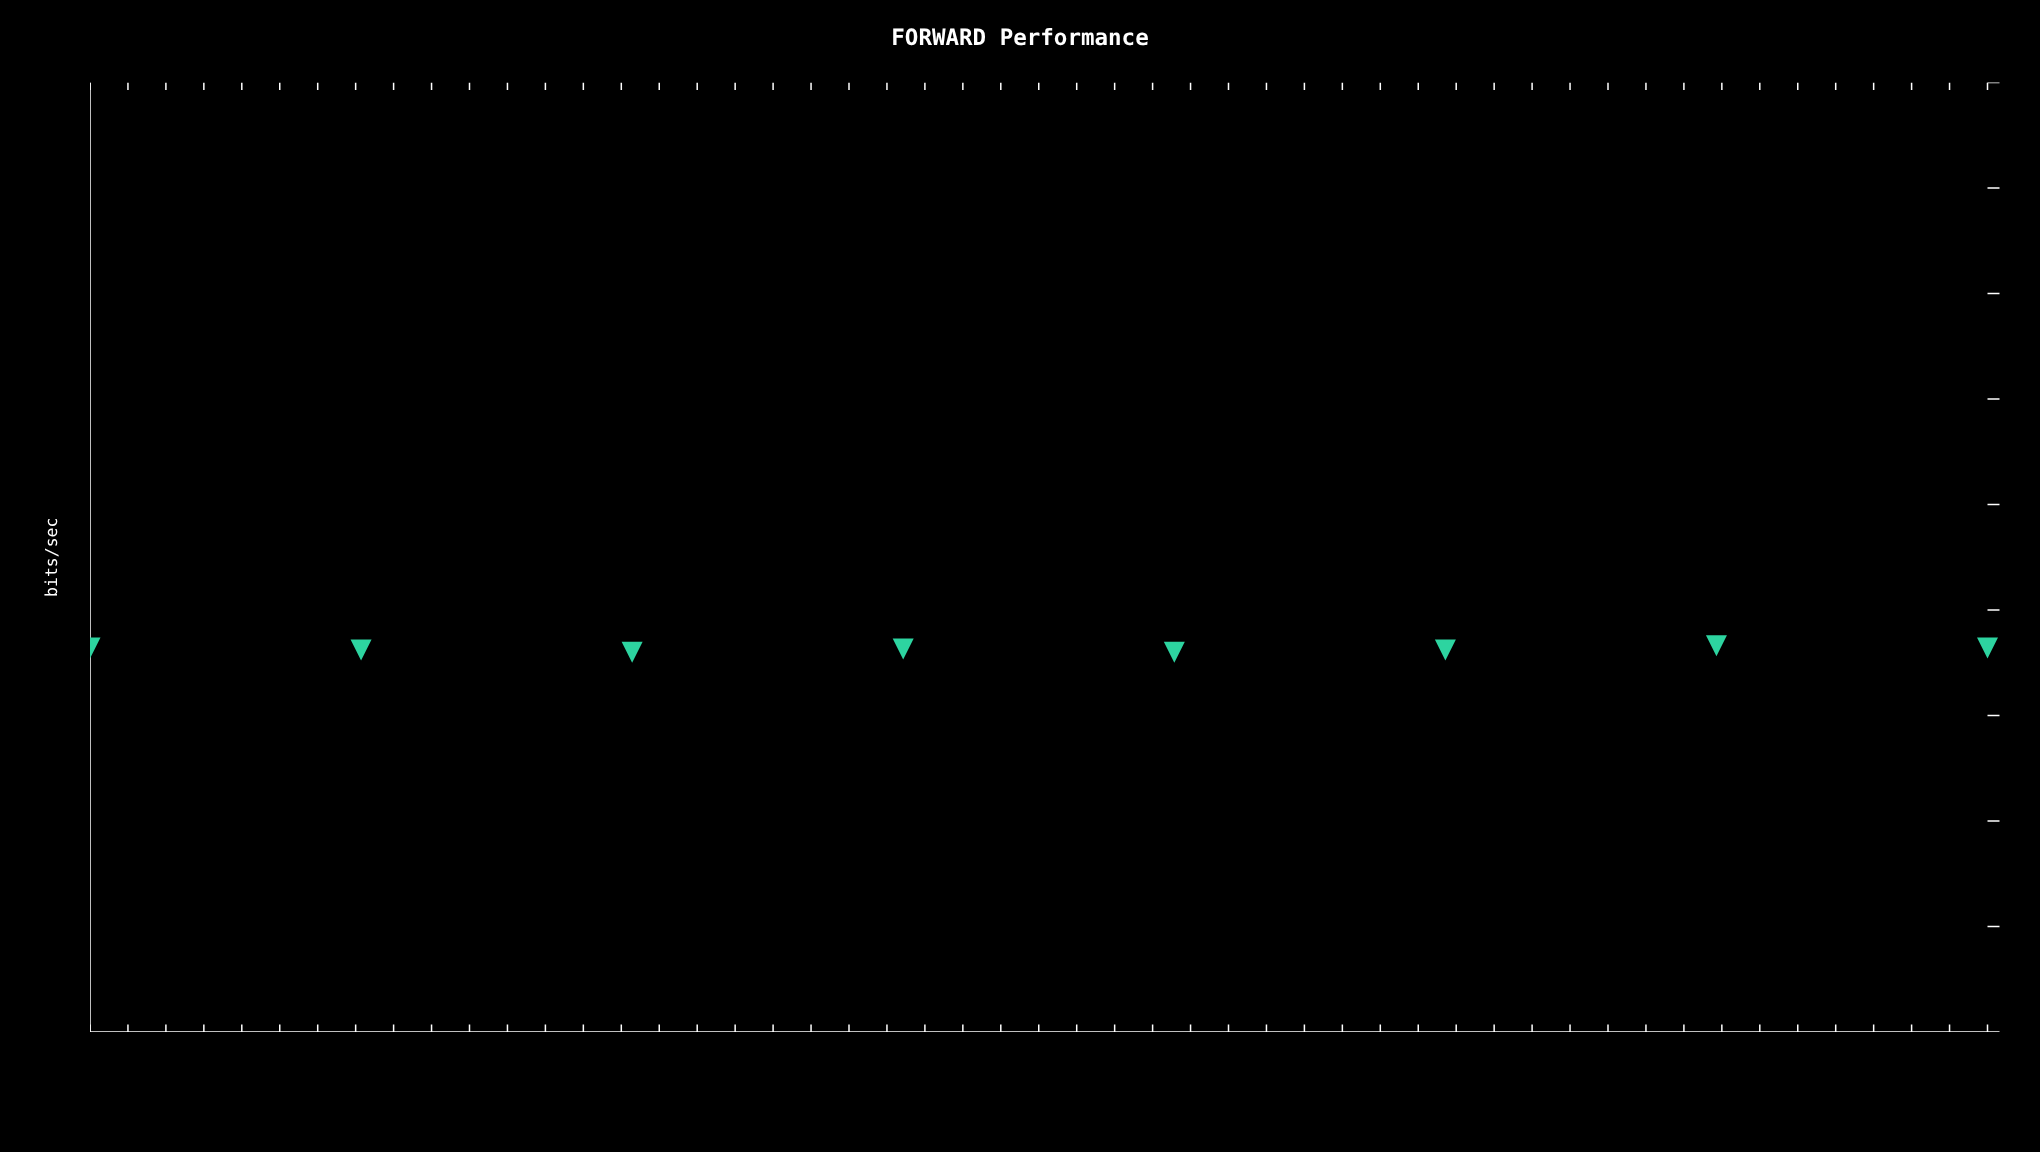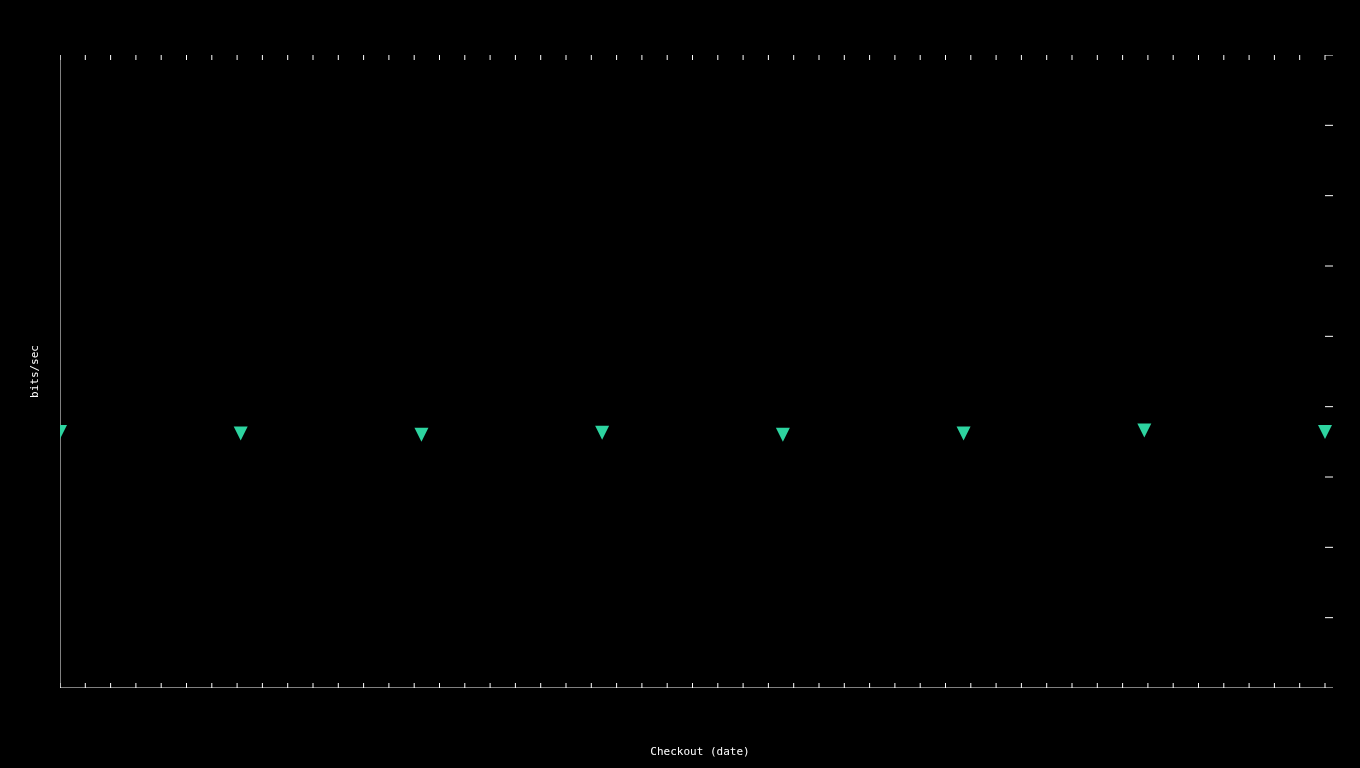--- a/index.html
+++ b/index.html
@@ -27,20 +27,21 @@
       font-weight: bold;
       color: #fff;
       font-family: monospace;
     }
   </style>
 </head>
 <body>
 
 <div class="chart-container">
 
+  <div class="chart-title">FORWARD Performance</div>
 
   <div style="position:absolute; left:8px; top:55px; bottom:80px; display:flex; align-items:center; justify-content:center;">
     <div style="font-size:11px; color:#fff; white-space:nowrap; transform:rotate(-90deg); font-family:monospace;">bits/sec</div>
   </div>
 
   <svg id="main-svg" style="position:absolute; left:60px; top:55px; right:20px; bottom:80px; width:calc(1360px - 80px); height:calc(768px - 135px);" width="1280" height="633" viewBox="0 0 1280 633">
   <line x1="0" x2="-6" y1="0" y2="0" stroke="#fff" stroke-width="1"></line>
       <line x1="1265" x2="1273" y1="0" y2="0" stroke="#fff" stroke-width="1"></line>
       <text x="-8" y="4" text-anchor="end" fill="#fff" font-size="10" font-family="monospace">4.5x10⁹</text>
       <line x1="0" x2="-6" y1="70.33333333333337" y2="70.33333333333337" stroke="#fff" stroke-width="1"></line>
@@ -193,14 +194,13 @@
       <polygon points="0,383.9866666666667 -7,369.9866666666667 7,369.9866666666667" fill="#2dd4a0"></polygon>
       <polygon points="180.7142857142857,385.3933333333333 173.7142857142857,371.3933333333333 187.7142857142857,371.3933333333333" fill="#2dd4a0"></polygon>
       <polygon points="361.4285714285714,386.79999999999995 354.4285714285714,372.79999999999995 368.4285714285714,372.79999999999995" fill="#2dd4a0"></polygon>
       <polygon points="542.1428571428571,384.69 535.1428571428571,370.69 549.1428571428571,370.69" fill="#2dd4a0"></polygon>
       <polygon points="722.8571428571428,386.79999999999995 715.8571428571428,372.79999999999995 729.8571428571428,372.79999999999995" fill="#2dd4a0"></polygon>
       <polygon points="903.5714285714286,385.3933333333333 896.5714285714286,371.3933333333333 910.5714285714286,371.3933333333333" fill="#2dd4a0"></polygon>
       <polygon points="1084.2857142857142,382.58 1077.2857142857142,368.58 1091.2857142857142,368.58" fill="#2dd4a0"></polygon>
       <polygon points="1265,383.9866666666667 1258,369.9866666666667 1272,369.9866666666667" fill="#2dd4a0"></polygon>
     </svg>
 
-  <div style="position: absolute; bottom: 10px; left: 60px; right: 20px; text-align: center; font-family: monospace; font-size: 11px; color: rgb(255, 255, 255);">Checkout (date)</div>
 </div>
 
 </body></html>

